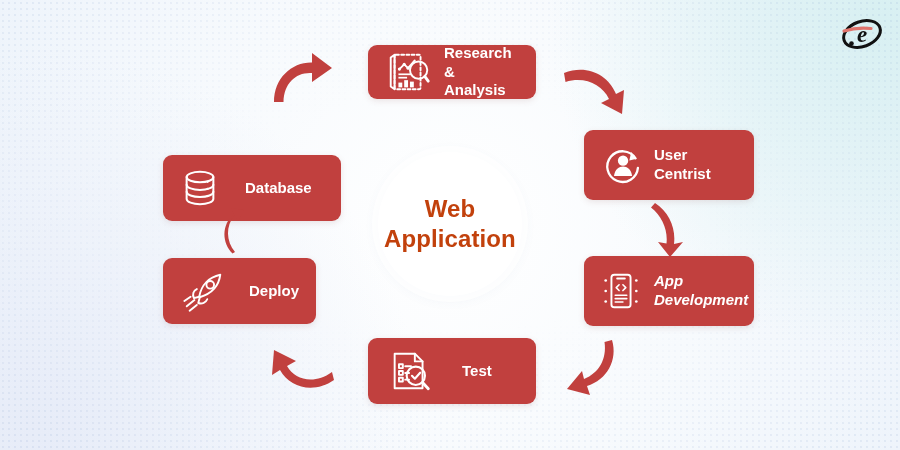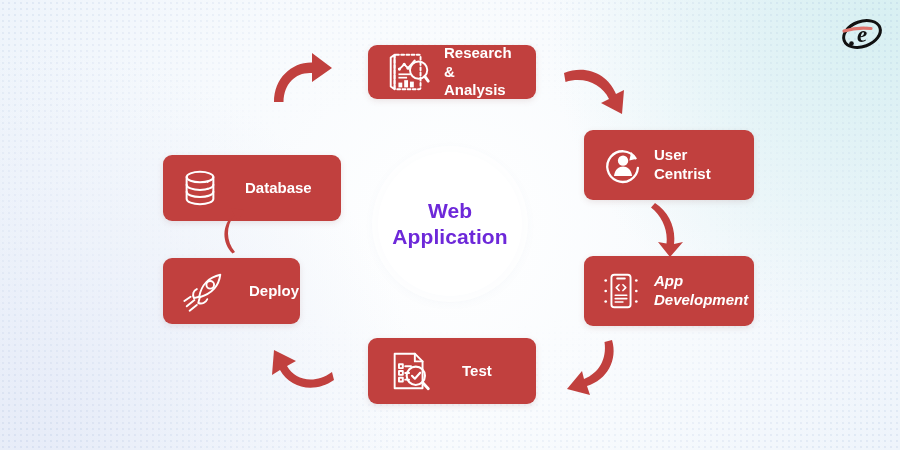--- a/index.html
+++ b/index.html
@@ -52,23 +52,23 @@
     height: 144px;
     border-radius: 50%;
     background: #ffffff;
     box-shadow: 0 0 0 6px rgba(255,255,255,0.75), 0 2px 14px rgba(90,120,170,0.10);
     display: flex;
     align-items: center;
     justify-content: center;
     text-align: center;
   }
   .center-label {
-    color: #6d28d9;
+    color: #c2410c;
     font-weight: bold;
-    font-size: 21px;
+    font-size: 24px;
     line-height: 1.25;
     letter-spacing: 0.1px;
   }
 
   
   .stage {
     position: absolute;
     background: #c1403e;
     border-radius: 9px;
     display: flex;
@@ -99,21 +99,21 @@
   #stage-user .stage-label { margin-left: 4px; }
 
   #stage-app      { left: 584px; top: 256px; width: 170px; height: 70px; padding: 0 14px; }
   #stage-app .icon-wrap { width: 46px; }
   #stage-app .stage-label { margin-left: 10px; font-style: italic; }
 
   #stage-test     { left: 368px; top: 338px; width: 168px; height: 66px; padding: 0 14px; }
   #stage-test .icon-wrap { width: 58px; }
   #stage-test .stage-label { margin-left: 22px; }
 
-  #stage-deploy   { left: 163px; top: 258px; width: 137px; height: 66px; padding: 0 14px; }
+  #stage-deploy   { left: 163px; top: 258px; width: 153px; height: 66px; padding: 0 14px; }
   #stage-deploy .icon-wrap { width: 54px; }
   #stage-deploy .stage-label { margin-left: 18px; }
 
   #stage-database { left: 163px; top: 132px; width: 178px; height: 66px; padding: 0 14px; margin-top: 23px; }
   #stage-database .icon-wrap { width: 46px; }
   #stage-database .stage-label { margin-left: 22px; }
 
   
   .arrow {
     position: absolute;

